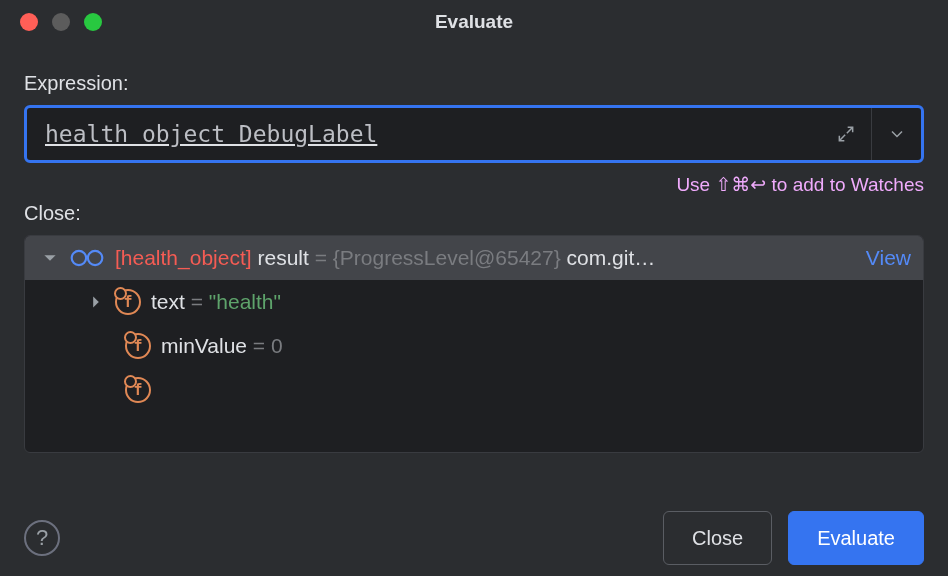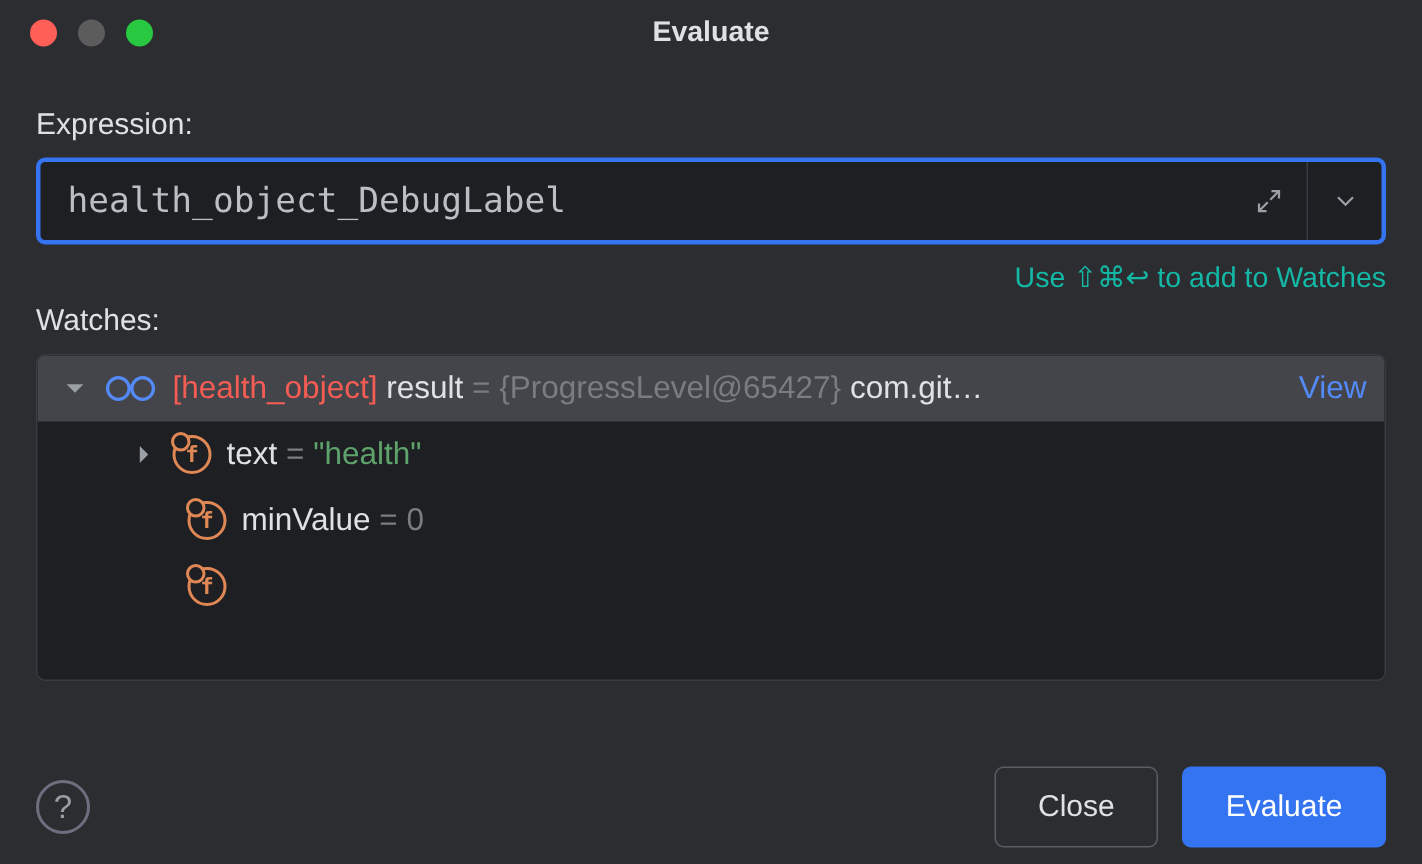--- a/index.html
+++ b/index.html
@@ -51,20 +51,21 @@
       margin-bottom: 10px;
       margin-top: 18px;
     }
     .expr-row {
       display: flex;
       border: 3px solid #3574f0;
       border-radius: 6px;
       background: #1e1f22;
       overflow: hidden;
       height: 58px;
+      text-decoration: underline;
     }
     .expr-input {
       flex: 1;
       background: transparent;
       border: none;
       outline: none;
       font-family: ui-monospace, Menlo, Monaco, monospace;
       font-size: 23px;
       color: #bcbec4;
       padding: 0 18px;
@@ -80,21 +81,21 @@
       display: flex;
       align-items: center;
       justify-content: center;
       cursor: pointer;
       color: #9aa0a6;
     }
     .expr-btn.dropdown { border-left: 1px solid #393b40; width: 50px; }
     .expr-btn svg { width: 20px; height: 20px; stroke: #9aa0a6; fill: none; stroke-width: 1.8; }
     .hint {
       text-align: right;
-      color: #14b8a6;
+      color: #f0abfc;
       font-size: 19px;
       margin-top: 10px;
     }
     .result-box {
       margin-top: 10px;
       border: 1px solid #393b40;
       border-radius: 6px;
       background: #1e1f22;
       height: 218px;
       overflow: hidden;
@@ -221,21 +222,21 @@
       </div>
       <div class="expr-btn dropdown">
         <svg viewBox="0 0 24 24">
             <path d="M6 9l6 6 6-6"></path>
           </svg>
       </div>
     </div>
   </div>
   <div class="hint">Use ⇧⌘↩ to add to Watches</div>
 
-  <div class="label" style="margin-top:6px;">Watches:</div>
+  <div class="label" style="margin-top:6px;">Close:</div>
   <div class="result-box">
 
     <div class="tree-row selected" style="padding-left:16px;">
       <span class="chevron">
         <svg viewBox="0 0 10 10">
             <path d="M1 3l4 4 4-4z"></path>
           </svg>
       </span>
       <span class="glasses">
         <svg viewBox="0 0 40 22">

